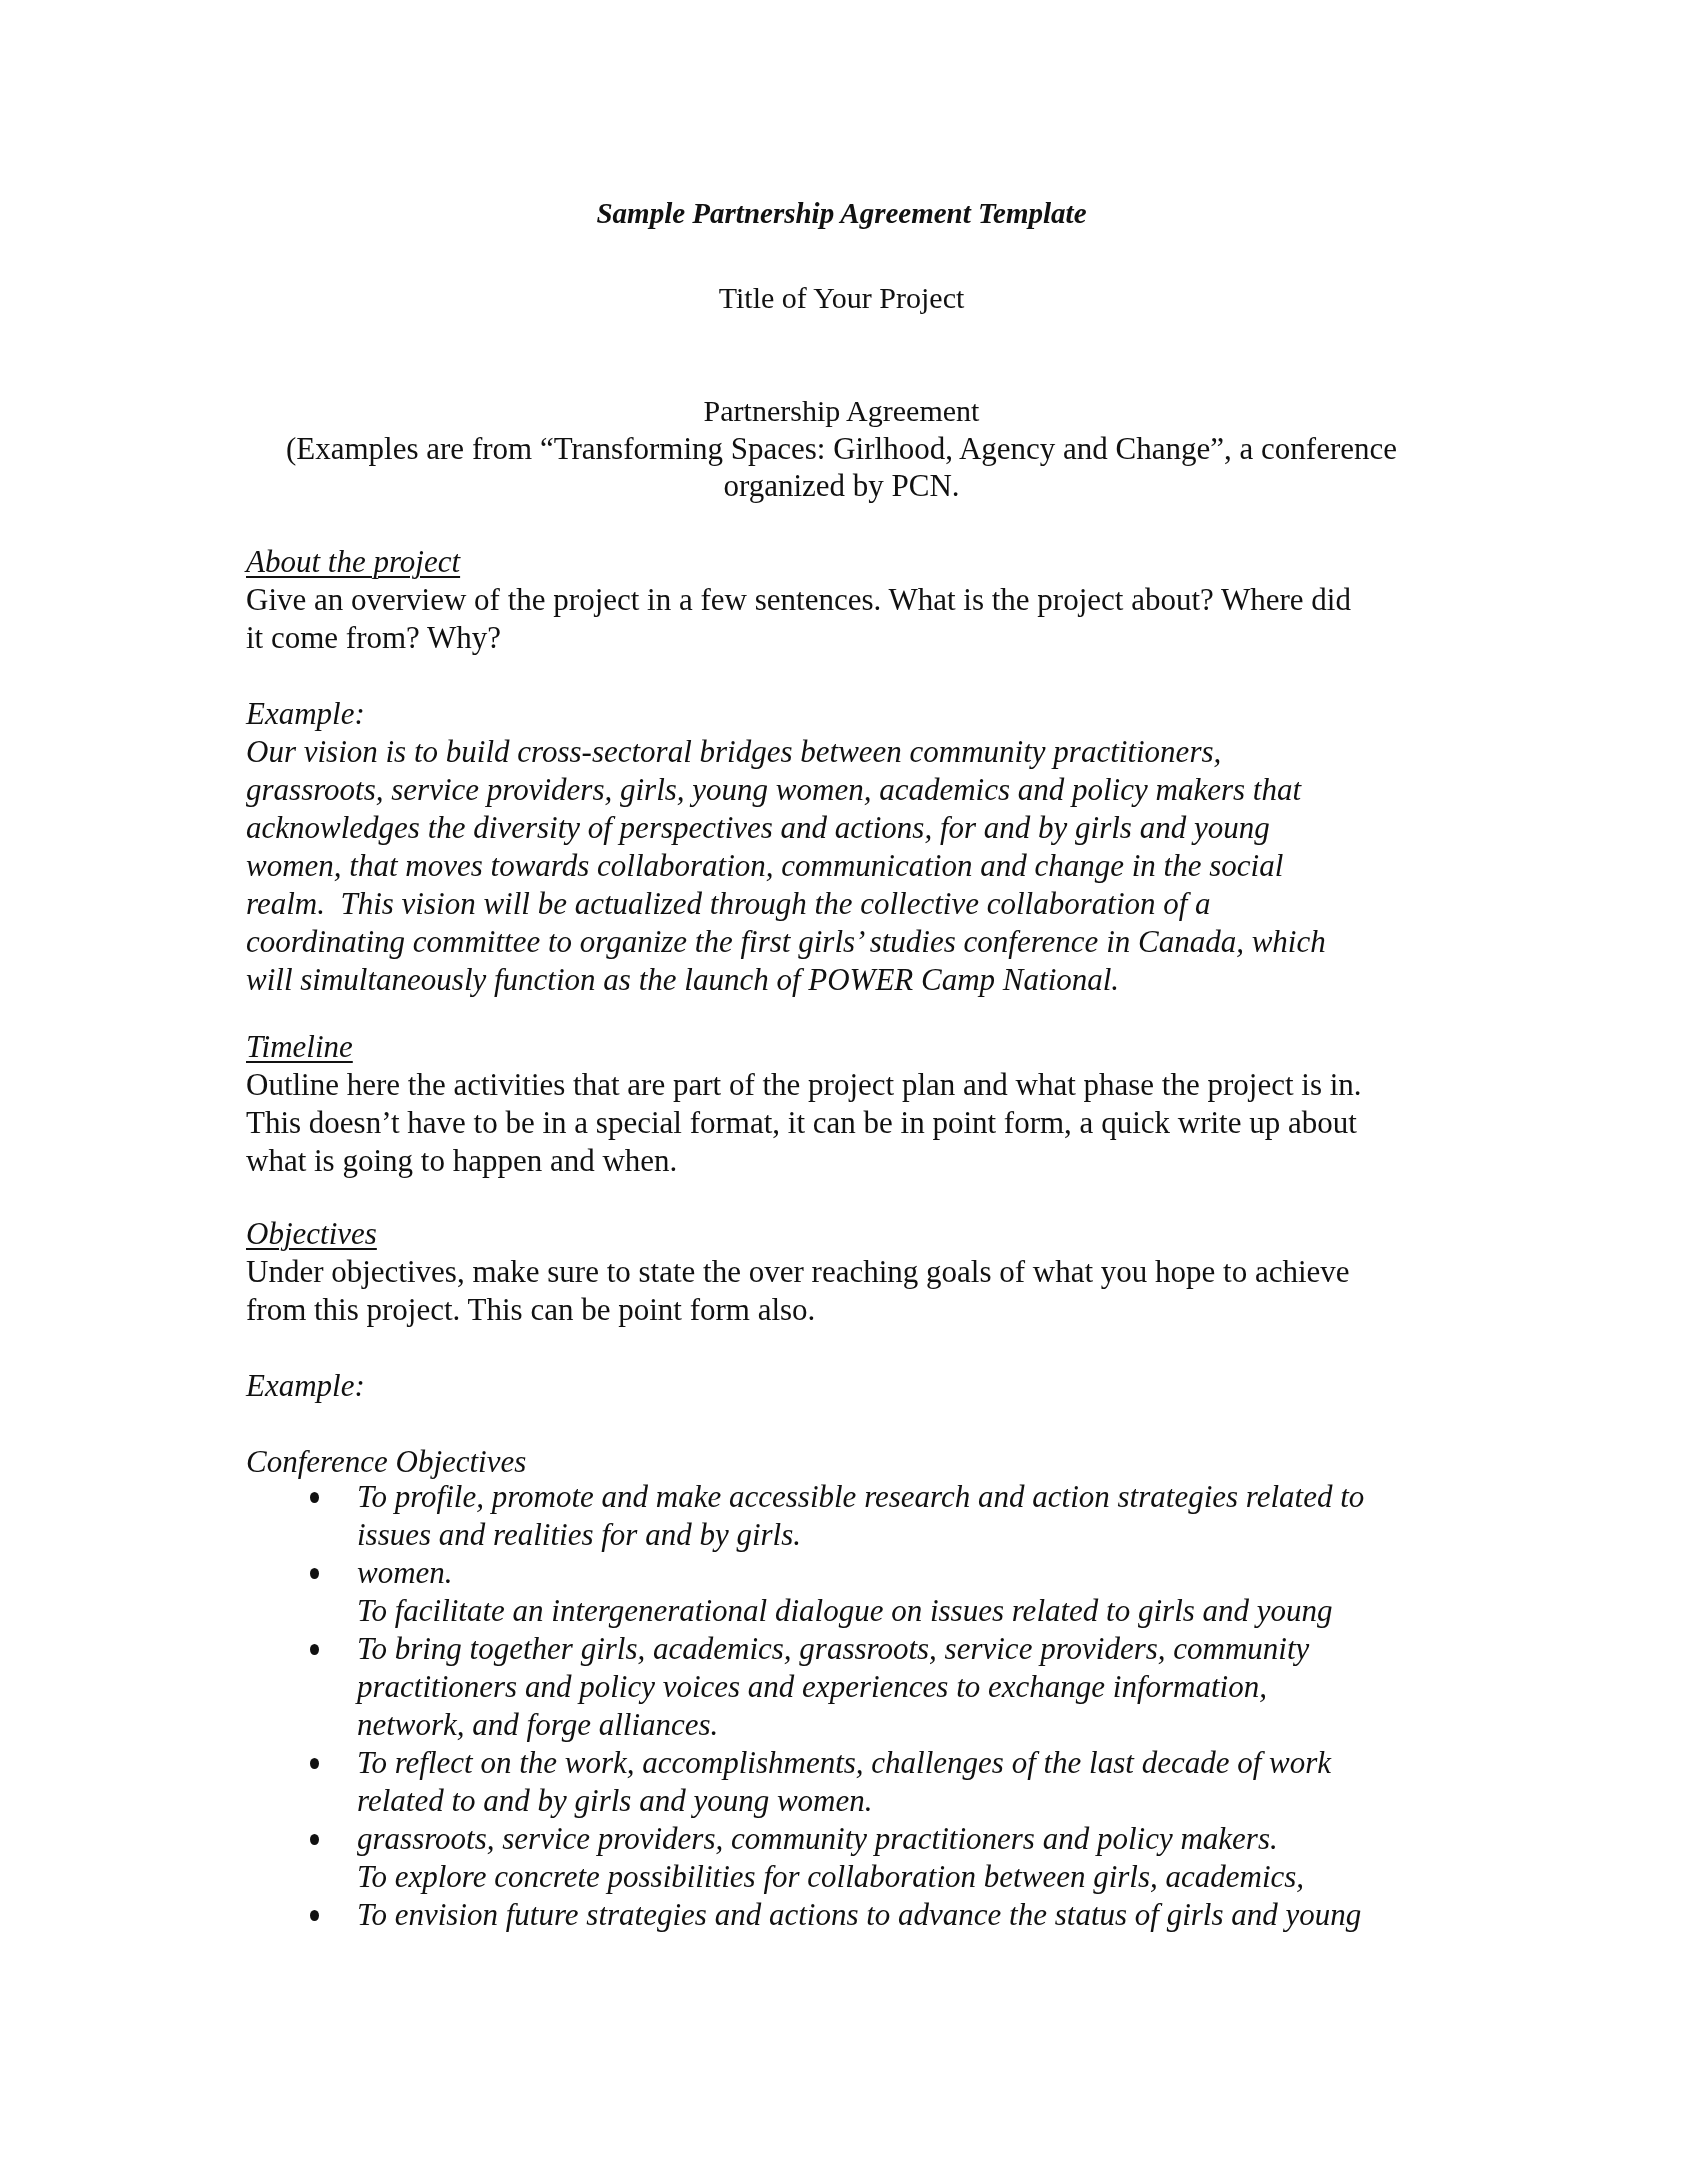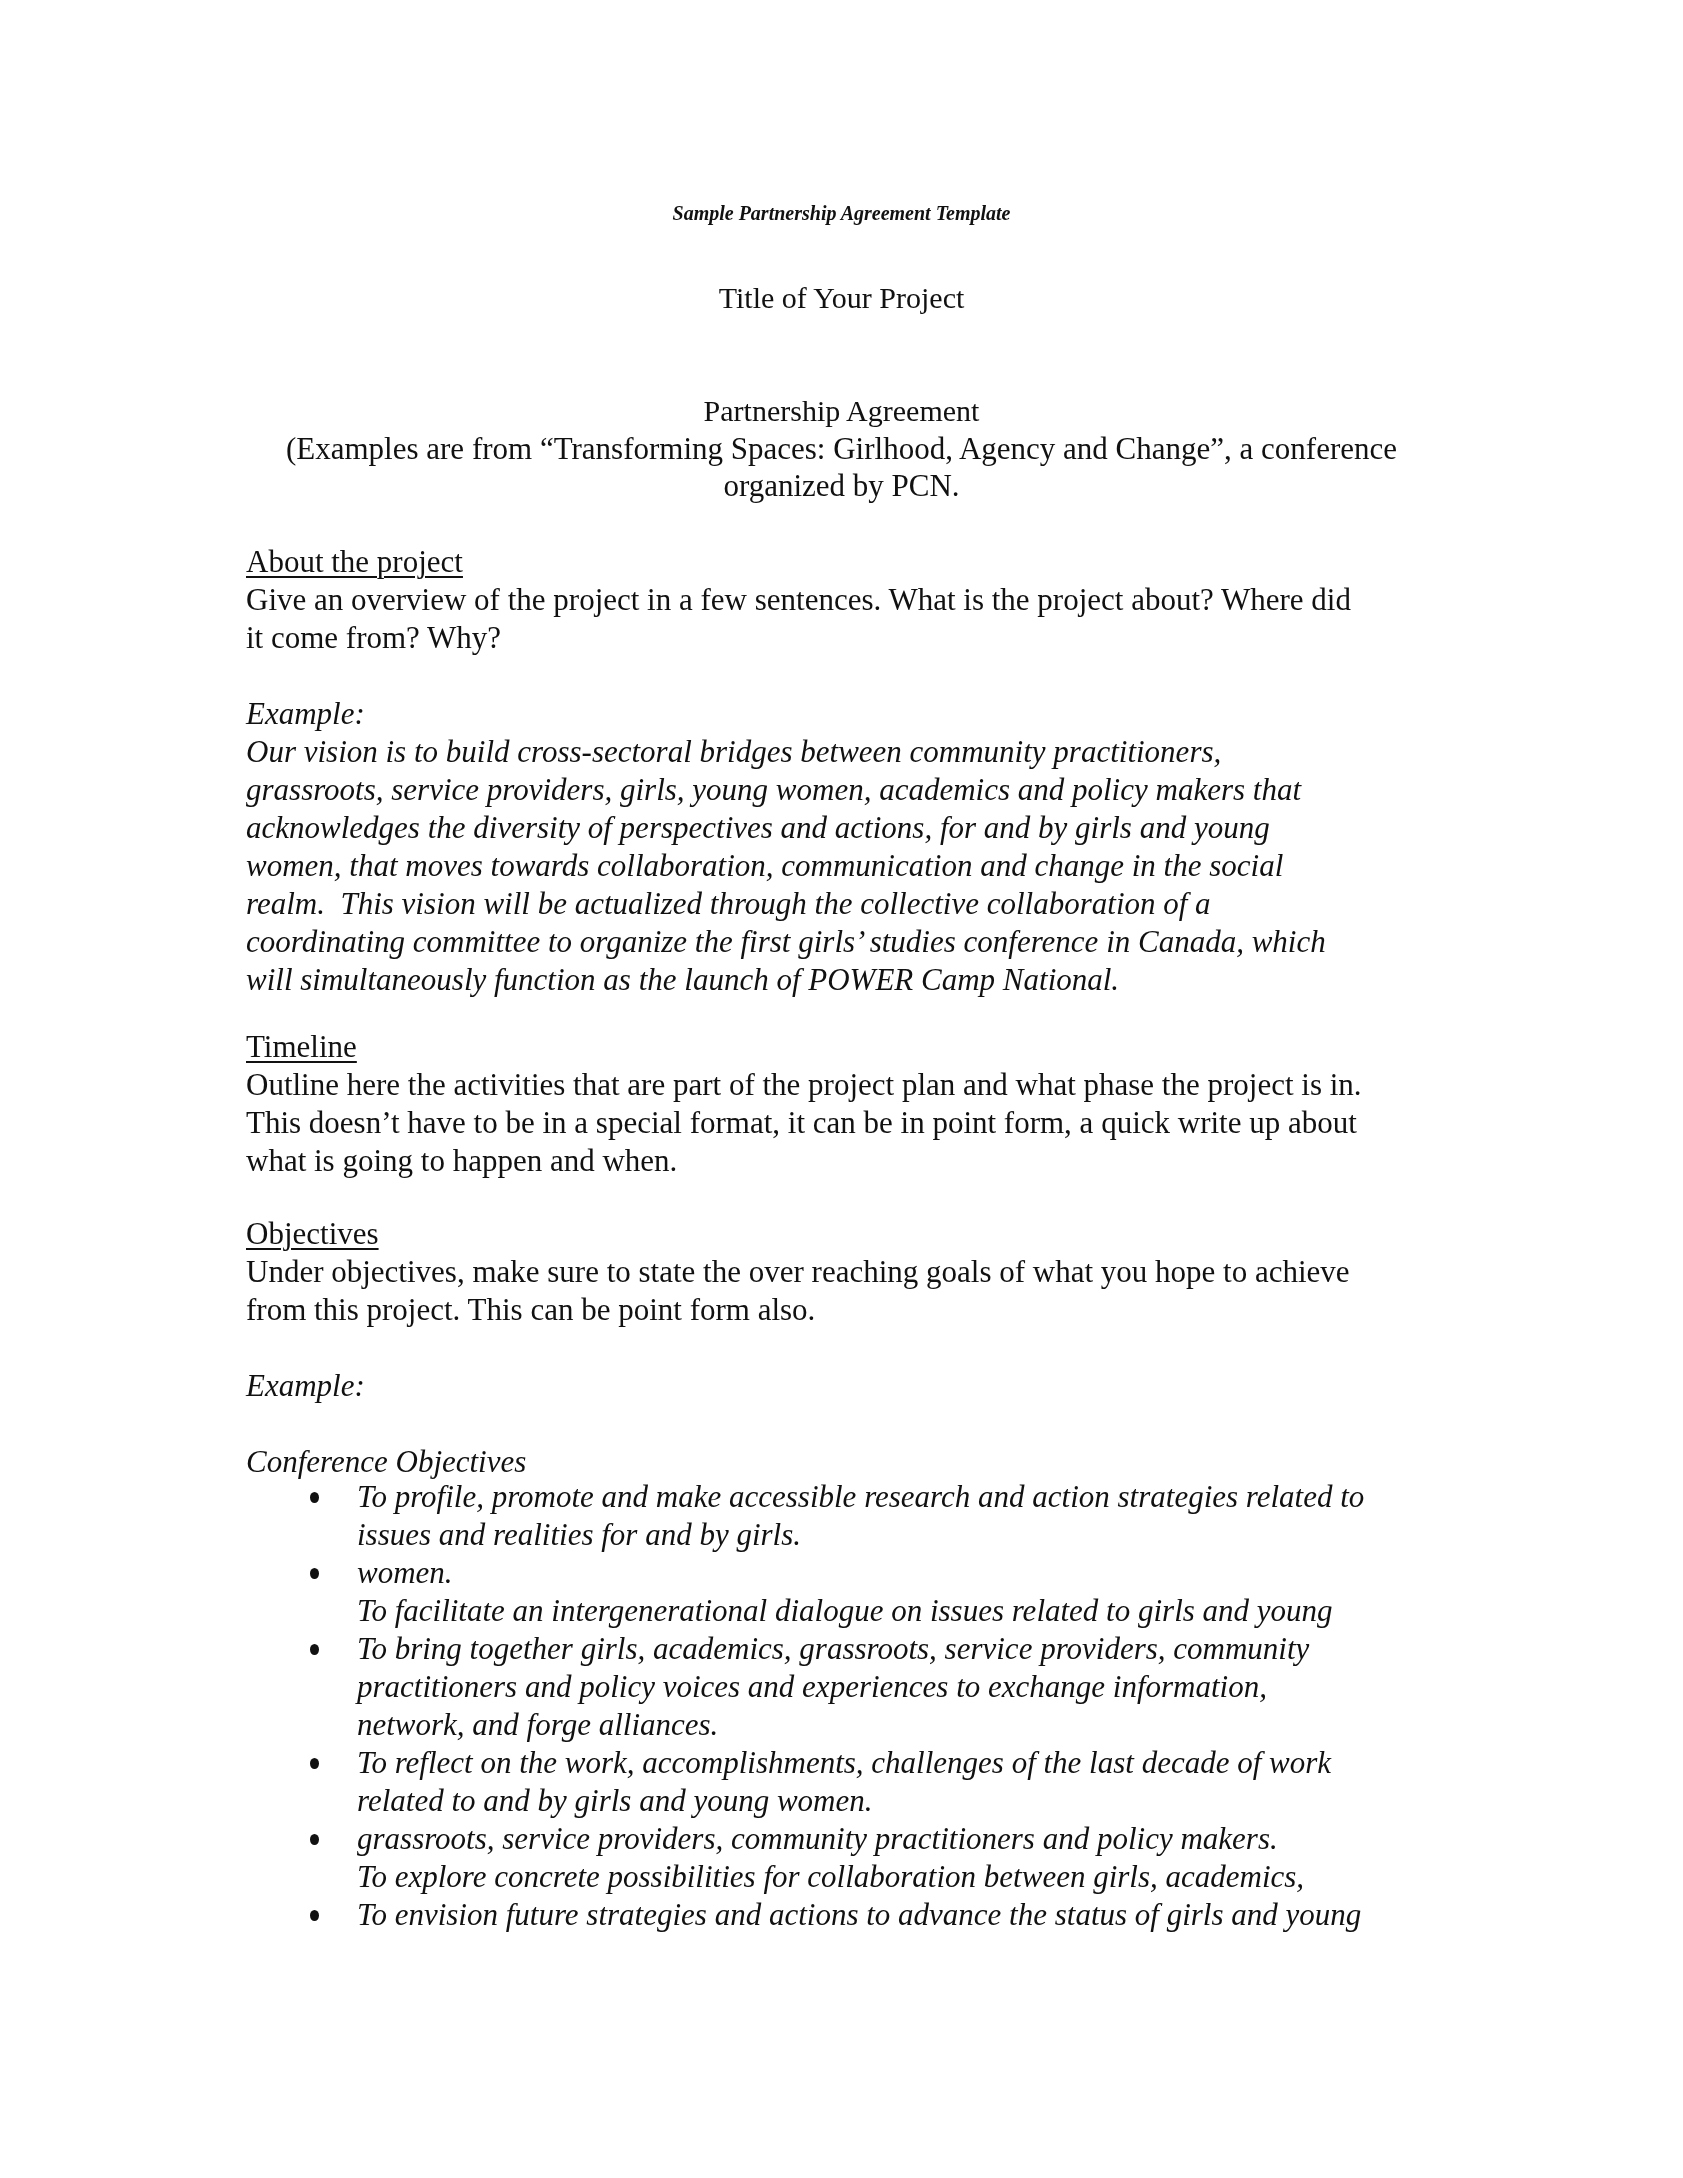--- a/index.html
+++ b/index.html
@@ -2,23 +2,23 @@
 <html><head>
 <meta charset="utf-8">
 <style>
   html, body { margin: 0; padding: 0; background: #ffffff; }
   body { width: 1683px; height: 2178px; position: relative; overflow: hidden;
          font-family: "Liberation Serif", "DejaVu Serif", serif; color: #111; }
   .page { position: absolute; left: 0; top: 0; width: 1683px; height: 2178px; }
   .center { position: absolute; left: 0; width: 1683px; text-align: center; }
   .block { position: absolute; left: 246px; width: 1198px; }
   .t { font-size: 31px; line-height: 38px; white-space: nowrap; }
-  .title-i { font-size: 20px; font-style: italic; font-weight: bold; }
+  .title-i { font-size: 29px; font-style: italic; font-weight: bold; }
   .title-b { font-size: 30px; font-weight: normal; }
-  .u { text-decoration: underline; text-underline-offset: 4px; text-decoration-thickness: 1.5px; }
+  .u { text-decoration: underline; text-underline-offset: 4px; text-decoration-thickness: 1.5px; font-style: italic; }
   .i { font-style: italic; }
   ul.bullets { list-style: none; margin: 0; padding: 0; position: absolute; left: 260px; width: 1218px; }
   ul.bullets li { position: relative; padding-left: 97px; }
   ul.bullets li .dot { position: absolute; left: 50px; top: 14px; width: 9px; height: 11px; border-radius: 50%; background: #111; }
   ul.bullets li .line { display: block; }
 </style>
 </head>
 <body>
 
 <div class="page">

